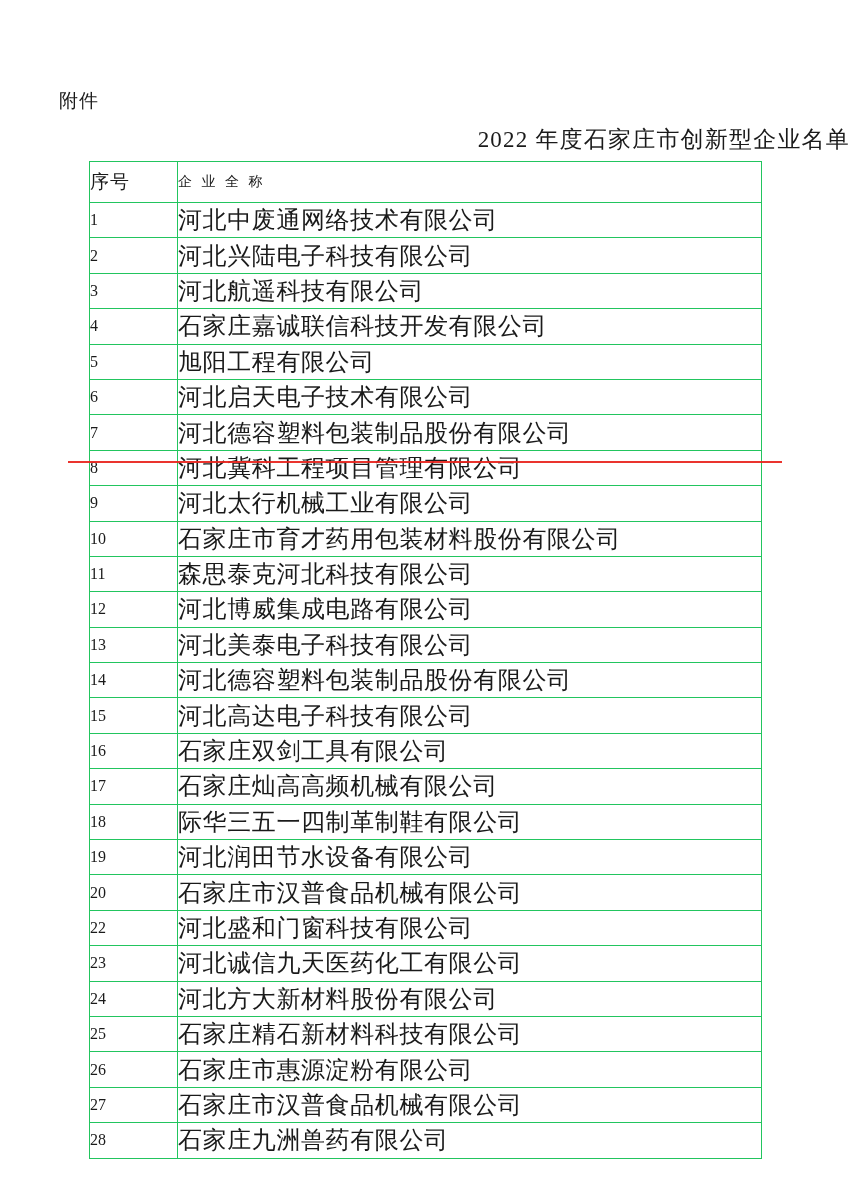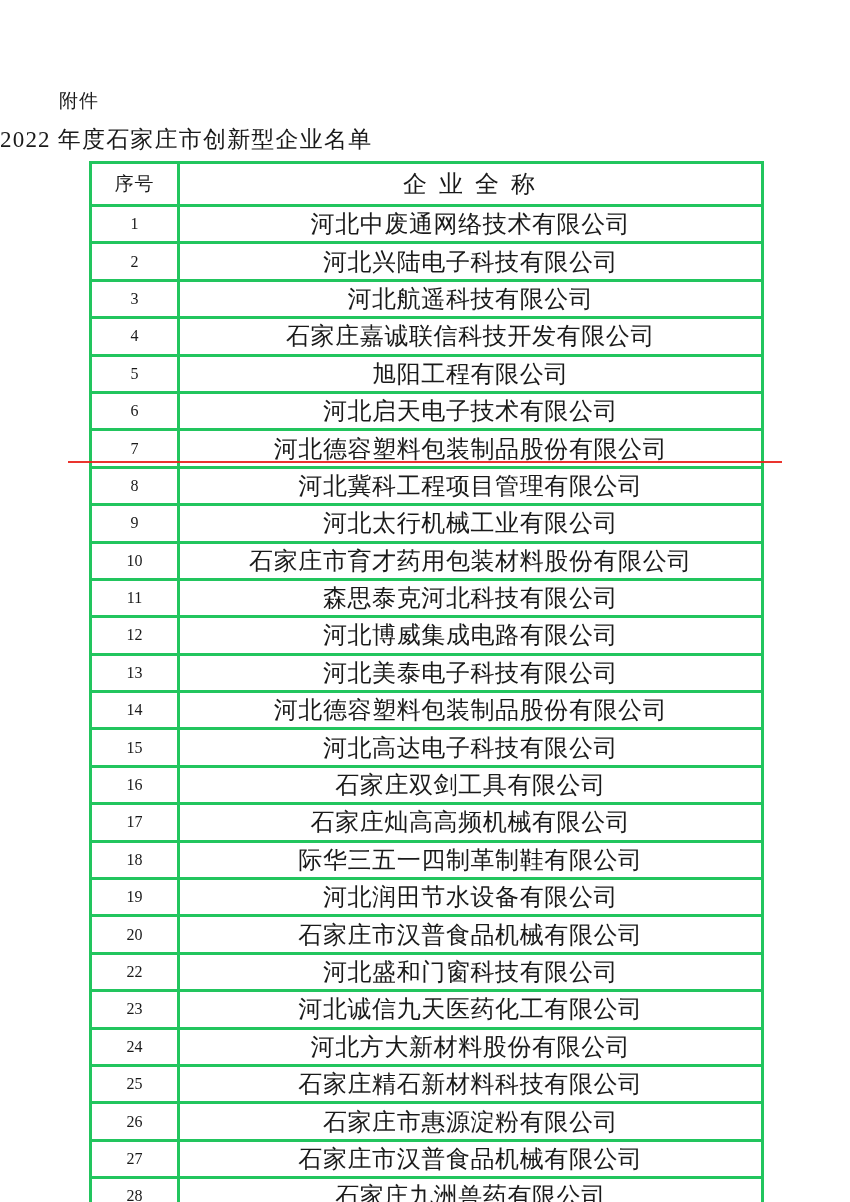--- a/index.html
+++ b/index.html
@@ -27,49 +27,49 @@
     top: 88px;
     font-size: 19px;
     letter-spacing: 1px;
     font-family: "Liberation Serif", "DejaVu Serif", serif;
   }
   .doc-title {
     position: absolute;
     left: 0;
     top: 124px;
     width: 850px;
-    text-align: left;
+    text-align: right;
     font-size: 23px;
     letter-spacing: 1.2px;
     font-weight: 500;
     font-family: "Liberation Serif", "DejaVu Serif", serif;
   }
   .table-wrap {
     position: absolute;
     left: 89px;
     top: 161px;
     width: 672px;
   }
   table.listing {
     border-collapse: collapse;
     width: 672px;
     table-layout: fixed;
   }
   table.listing col.c-no { width: 88px; }
   table.listing col.c-name { width: 584px; }
   table.listing th, table.listing td {
-    border: 3px solid #22c55e;
-    text-align: center;
+    border: 1px solid #22c55e;
+    text-align: left;
     vertical-align: middle;
     padding: 0;
   }
   table.listing th {
     height: 40px;
     font-weight: 500;
-    font-size: 24px;
+    font-size: 14px;
     letter-spacing: 3px;
   }
   table.listing th.th-no {
     letter-spacing: 1px;
     font-size: 19px;
   }
   table.listing td {
     height: 34.4px;
   }
   td.cell-no {

